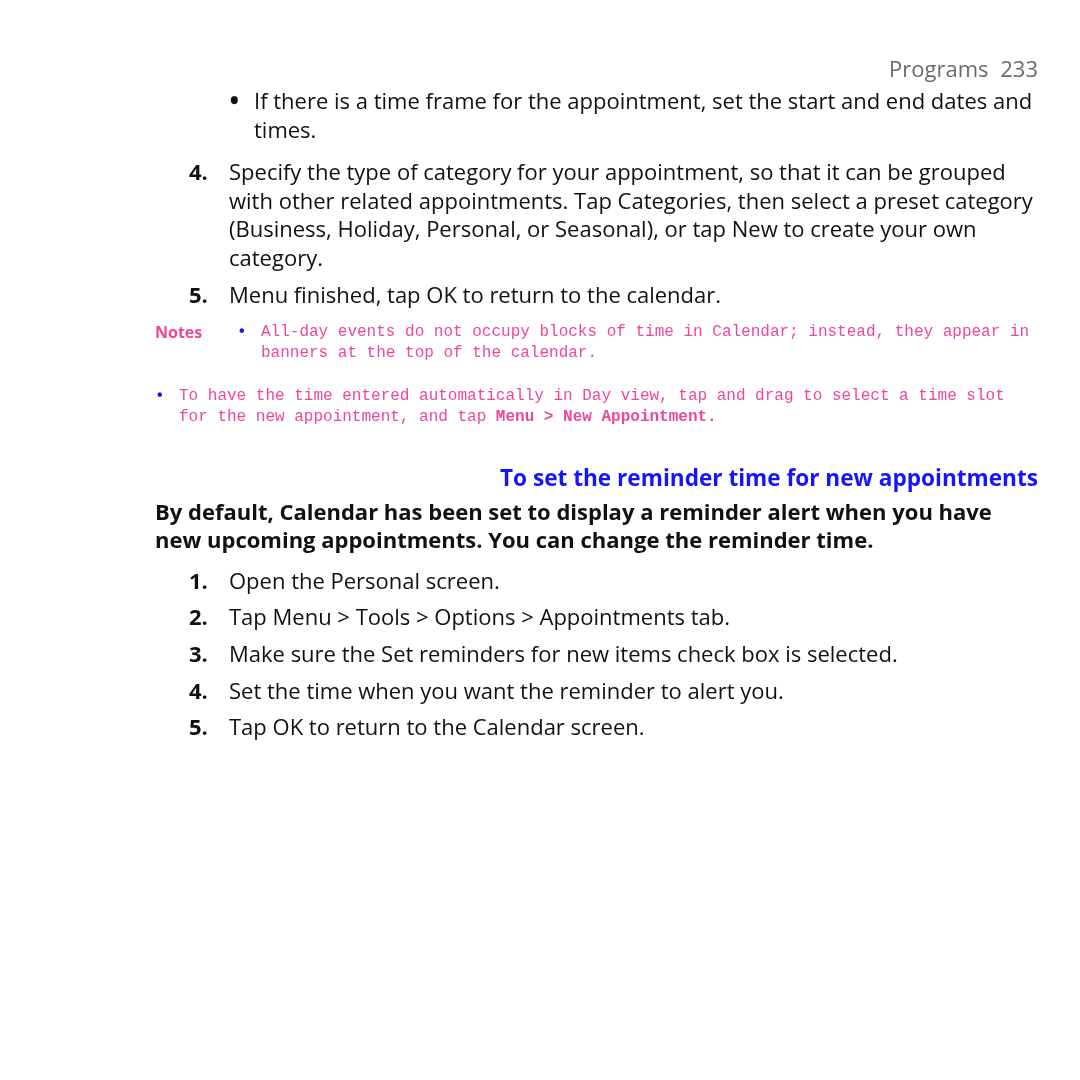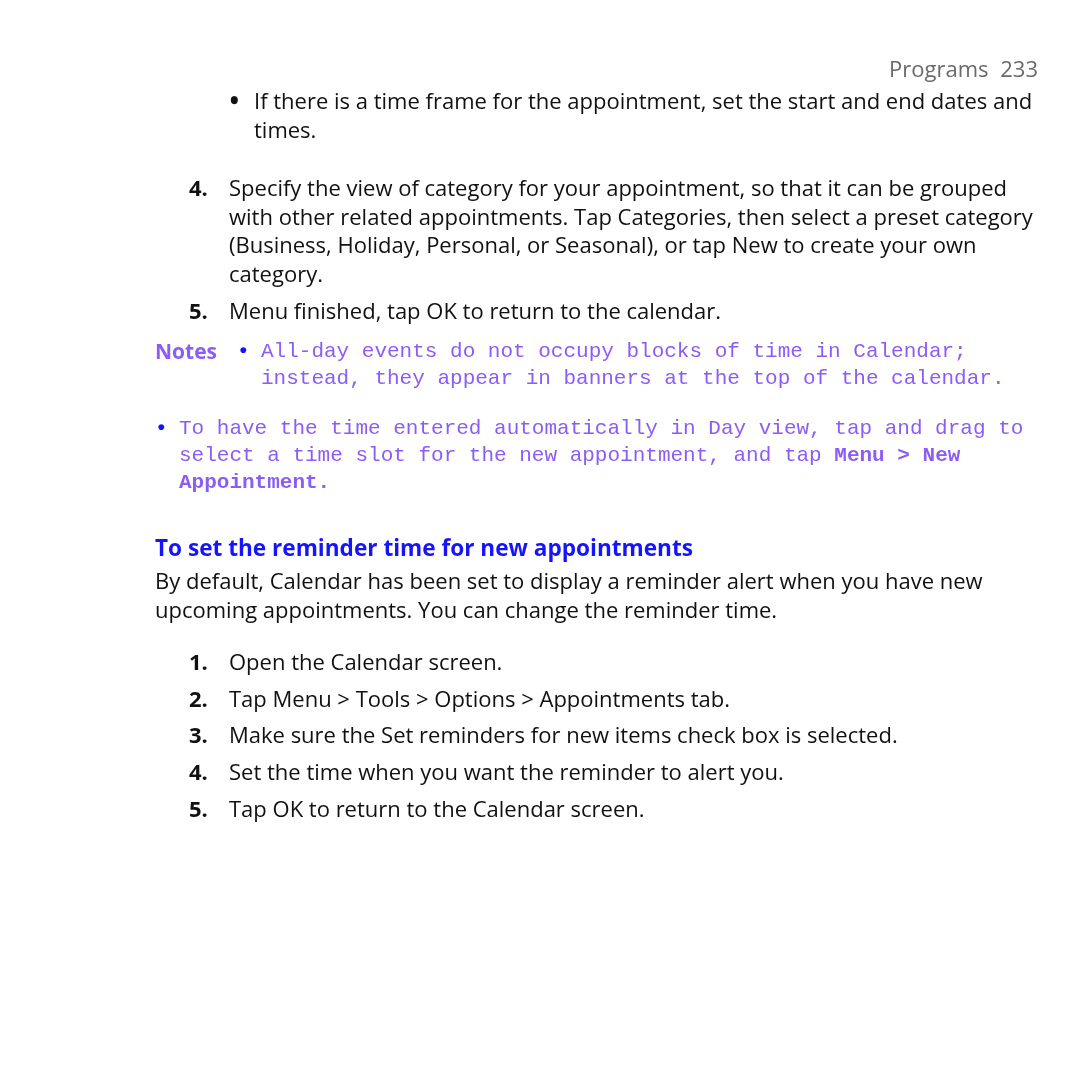--- a/index.html
+++ b/index.html
@@ -28,21 +28,21 @@
   }
   .header .sec { margin-right: 6px; }
   .content {
     margin-top: 36px;
   }
   
   .sub-bullet {
     margin-left: 75px;
     position: relative;
     padding-left: 24px;
-    margin-bottom: 30px;
+    margin-bottom: 14px;
   }
   .sub-bullet::before {
     content: "•";
     position: absolute;
     left: 0;
     top: 0;
     font-weight: 900;
   }
   
   ol.main {
@@ -59,23 +59,23 @@
     position: absolute;
     left: 0;
     top: 0;
     font-weight: 700;
   }
   .bold { font-weight: 400; }
   
   .info-row {
     display: flex;
     margin-top: 14px;
-    font-size: 21px;
+    font-size: 16px;
     line-height: 1.3;
-    color: #8b5cf6;
+    color: #ec4899;
   }
   .info-label {
     flex: 0 0 82px;
     font-weight: 700;
   }
   .info-items {
     flex: 1;
   }
   .info-items .ib {
     position: relative;
@@ -93,24 +93,26 @@
   }
   .ib.bold-item { font-weight: 700; }
   .ib .bold { font-weight: 700; }
   
   .section-heading {
     color: #1414ff;
     font-weight: 700;
     font-size: 22.6px;
     margin-top: 28px;
     margin-bottom: 4px;
+    text-align: right;
   }
   .para {
     font-size: 22px;
-    margin-bottom: 24px;
+    margin-bottom: 12px;
+    font-weight: bold;
   }
   ol.steps {
     list-style: none;
     margin: 10px 0 0 0;
     padding: 0 0 0 34px;
   }
   ol.steps > li {
     position: relative;
     padding-left: 40px;
     margin-bottom: 8px;
@@ -132,42 +134,42 @@
     <span>233</span>
   </div>
 
   <div class="content">
 
     <div class="sub-bullet">
       <span>If there is a time frame for the appointment, set the start and end dates and times.</span>
     </div>
 
     <ol class="main" id="main-list">
-        <li><span class="num">4.</span><span>Specify the view of category for your appointment, so that it can be grouped with other related appointments. Tap </span><span class="bold">Categories</span><span>, then select a preset category (Business, Holiday, Personal, or Seasonal), or tap </span><span class="bold">New</span><span> to create your own category.</span></li>
+        <li><span class="num">4.</span><span>Specify the type of category for your appointment, so that it can be grouped with other related appointments. Tap </span><span class="bold">Categories</span><span>, then select a preset category (Business, Holiday, Personal, or Seasonal), or tap </span><span class="bold">New</span><span> to create your own category.</span></li>
         <li><span class="num">5.</span><span>Menu finished, tap </span><span class="bold">OK</span><span> to return to the calendar.</span></li>
       </ol>
 
     <div class="info-row">
       <div class="info-label">Notes</div>
       <div class="info-items" id="notes-items">
           <div class="ib"><span>All-day events do not occupy blocks of time in Calendar; instead, they appear in banners at the top of the calendar.</span></div>
         </div>
     </div>
 
     <div class="info-row">
       <div class="info-items">
         <div class="ib" id="tip-item"><span>To have the time entered automatically in Day view, tap and drag to select a time slot for the new appointment, and tap </span><span class="bold">Menu &gt; New Appointment.</span></div>
       </div>
     </div>
 
     <div class="section-heading">To set the reminder time for new appointments</div>
     <div class="para">By default, Calendar has been set to display a reminder alert when you have new upcoming appointments. You can change the reminder time.</div>
 
     <ol class="steps" id="steps-list">
-        <li><span class="num">1.</span><span>Open the Calendar screen.</span></li>
+        <li><span class="num">1.</span><span>Open the Personal screen.</span></li>
         <li><span class="num">2.</span><span>Tap </span><span class="bold">Menu &gt; Tools &gt; Options &gt; Appointments</span><span> tab.</span></li>
         <li><span class="num">3.</span><span>Make sure the </span><span class="bold">Set reminders for new items</span><span> check box is selected.</span></li>
         <li><span class="num">4.</span><span>Set the time when you want the reminder to alert you.</span></li>
         <li><span class="num">5.</span><span>Tap </span><span class="bold">OK</span><span> to return to the Calendar screen.</span></li>
       </ol>
 
   </div>
 </div>
 
 </body></html>

